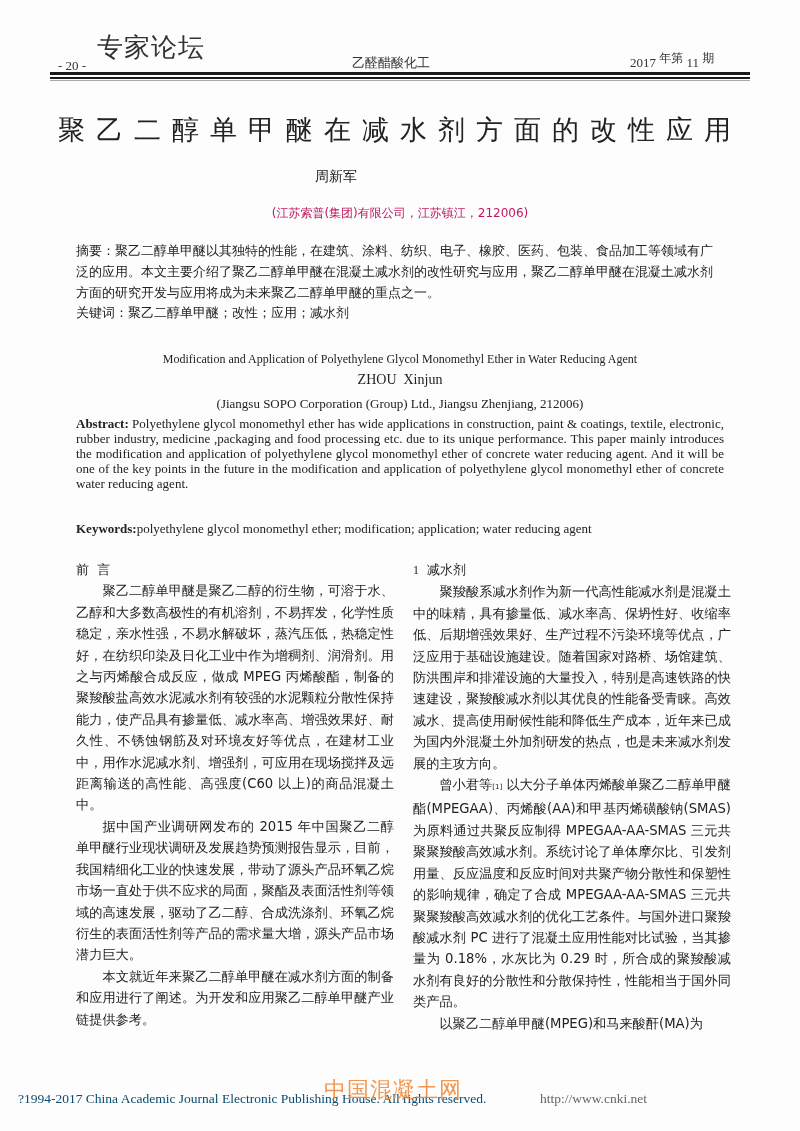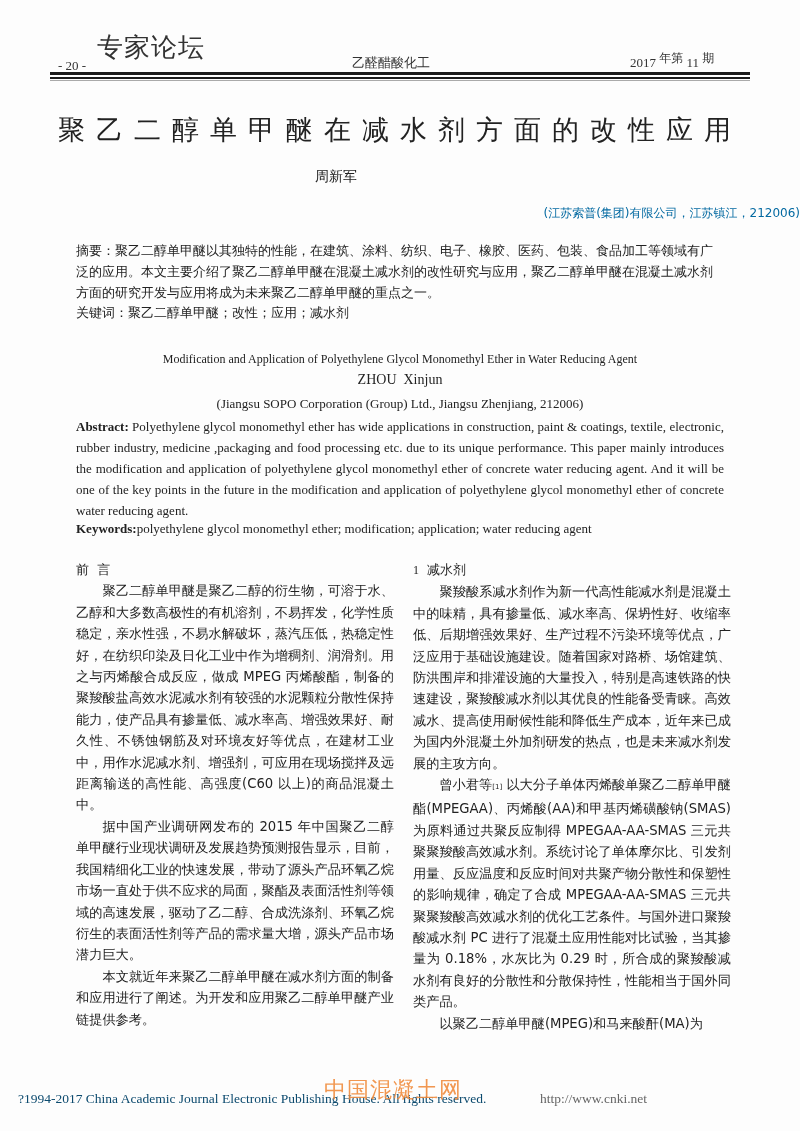--- a/index.html
+++ b/index.html
@@ -10,30 +10,30 @@
   .page-num { position: absolute; left: 58px; top: 58px; font-family: "Liberation Serif", serif; font-size: 13px; color: #333; }
   .section-label { position: absolute; left: 97px; top: 30px; font-size: 26px; color: #333; letter-spacing: 1px; }
   .journal-name { position: absolute; left: 352px; top: 54px; font-size: 13px; color: #333; }
   .issue { position: absolute; left: 630px; top: 50px; font-size: 13px; color: #333; font-family: "Liberation Serif", serif; }
   .issue .cn { font-family: "DejaVu Sans", sans-serif; font-size: 12px; }
   .issue .sub { position: relative; top: 5px; }
   .rule-a { position:absolute; left:50px; top:72px; width:423px; height:3px; background:#1a1a1a; }
 
   .title { position: absolute; left: 0; width: 800px; top: 112px; text-align: center; font-size: 27px; letter-spacing: 11px; color: #222; }
   .author { position: absolute; left: 0; width: 672px; top: 168px; text-align: center; font-size: 14px; color: #222; }
-  .affil { position: absolute; left: 0; width: 800px; top: 205px; text-align: right; font-size: 12px; color: #0369a1; }
+  .affil { position: absolute; left: 0; width: 800px; top: 205px; text-align: center; font-size: 12px; color: #be185d; }
 
   .cn-abs { position: absolute; left: 76px; top: 240px; width: 648px; font-size: 13px; line-height: 21px; color: #222; }
   .cn-kw { position: absolute; left: 76px; top: 304px; width: 648px; font-size: 13px; color: #222; }
 
   .en-block { position: absolute; left: 76px; width: 648px; font-family: "Liberation Serif", serif; color: #222; }
   .en-title { top: 352px; text-align: center; font-size: 12px; }
   .en-author { top: 372px; text-align: center; font-size: 14px; }
   .en-affil { top: 396px; text-align: center; font-size: 13px; }
-  .en-abs { top: 416px; font-size: 13px; line-height: 21px; text-align: justify; }
+  .en-abs { top: 416px; font-size: 13px; line-height: 15px; text-align: justify; }
   .en-abs b, .en-kw b { font-weight: bold; }
   .en-kw { top: 521px; font-size: 13px; }
 
   .col { position: absolute; top: 559px; width: 318px; font-size: 13.2px; line-height: 21.4px; color: #222; text-align: justify; }
   .col-left { left: 76px; }
   .col-right { left: 413px; }
   .col p { margin: 0; }
   .indent { text-indent: 2em; }
   .heading { font-size: 13px; margin-bottom: 0; }
   .sec-num { font-family: "Liberation Serif", serif; font-size: 12px; margin-right: 8px; }

